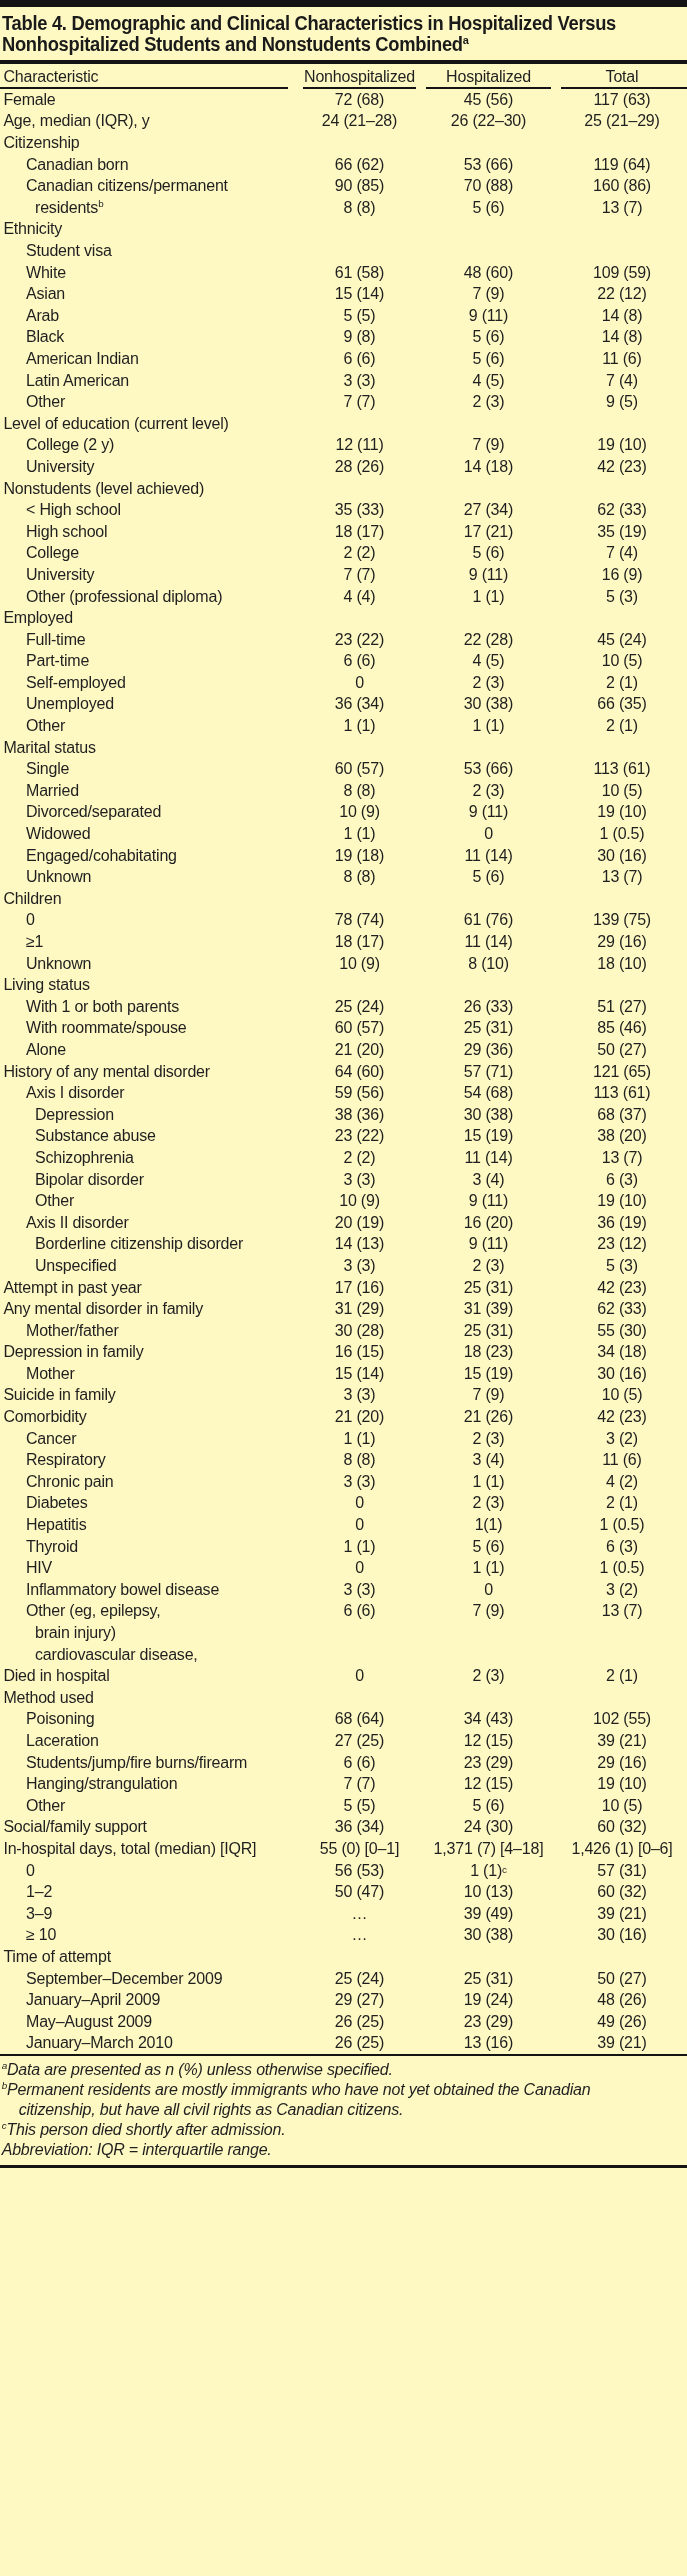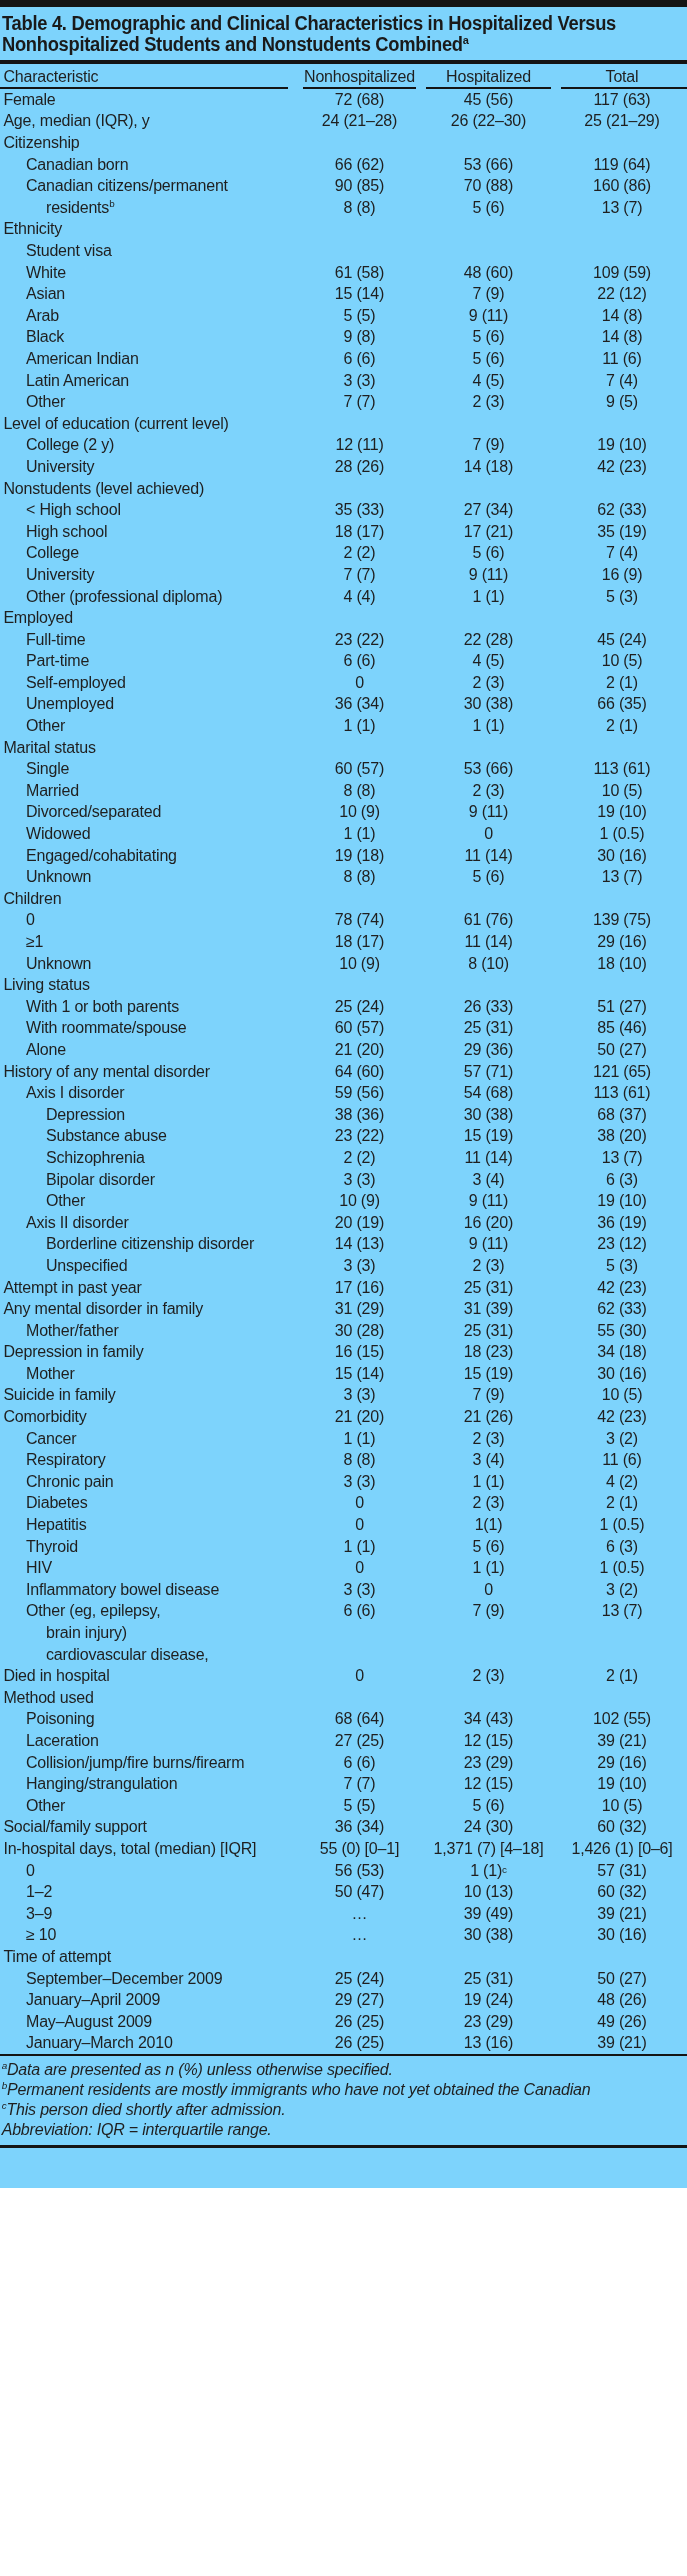--- a/index.html
+++ b/index.html
@@ -1,17 +1,17 @@
 <!DOCTYPE html>
 <html style="font-size:9.2px"><head>
 <meta charset="utf-8">
 <style>
   html,body{margin:0;padding:0;background:#ffffff;}
   body{width:688px;height:2576px;font-family:"Liberation Sans","DejaVu Sans",sans-serif;color:#1f1f1f;}
-  .page{position:relative;width:688px;height:2188px;background:#7dd3fc;overflow:hidden;}
+  .page{position:relative;width:688px;height:2576px;background:#fef9c3;overflow:hidden;}
   .banner{height:7.4px;background:#141414;}
   .title{margin:5.7px 0 0 1.7px;font-size:19.5px;line-height:21px;font-weight:bold;letter-spacing:-0.3px;
          transform:scaleX(0.94);transform-origin:left top;white-space:nowrap;color:#1a1a1a;}
   .title sup{font-size:60%;line-height:0;}
   .title-rule{height:4px;background:#141414;margin-top:5.2px;}
   .header-row{display:flex;height:24.6px;align-items:center;font-size:16px;letter-spacing:-0.2px;}
   .hc{position:relative;height:100%;display:flex;align-items:center;justify-content:center;box-sizing:border-box;}
   .hc::after{content:"";position:absolute;left:5.2px;right:5.2px;bottom:0;height:2.3px;background:#141414;}
   .hc.first{justify-content:flex-start;padding-left:3.4px;text-align:center;}
   .hc.first::after{left:0;right:10.3px;}
@@ -19,21 +19,21 @@
   .c-label{width:298px;}
   .c-n{width:123px;text-align:center;}
   .c-h{width:135px;text-align:center;}
   .c-t{width:132px;text-align:center;}
   .tbody{font-size:16px;letter-spacing:-0.2px;}
   .trow{display:flex;height:21.6px;line-height:21.6px;white-space:nowrap;}
   .trow .lab{box-sizing:border-box;overflow:visible;}
   .trow .val{display:flex;align-items:center;justify-content:center;}
   .ind0{padding-left:3.4px;}
   .ind1{padding-left:26px;}
-  .ind2{padding-left:46px;}
+  .ind2{padding-left:35px;}
   sup{font-size:62%;vertical-align:super;line-height:0;}
   .footnotes{border-top:2.3px solid #141414;padding:4.6px 0 0 1.7px;font-size:16px;letter-spacing:-0.2px;font-style:italic;}
   .fline{line-height:20px;white-space:nowrap;}
   .fline.cont{padding-left:17px;}
   .bottom-rule{height:2.9px;background:#141414;margin-top:4.6px;width:688px;}
 </style>
 </head>
 <body>
 
 <div class="page">
@@ -507,21 +507,21 @@
         <div class="val c-h">34 (43)</div>
         <div class="val c-t">102 (55)</div>
       </div>
       <div class="trow">
         <div class="lab c-label ind1">Laceration</div>
         <div class="val c-n">27 (25)</div>
         <div class="val c-h">12 (15)</div>
         <div class="val c-t">39 (21)</div>
       </div>
       <div class="trow">
-        <div class="lab c-label ind1">Collision/jump/fire burns/firearm</div>
+        <div class="lab c-label ind1">Students/jump/fire burns/firearm</div>
         <div class="val c-n">6 (6)</div>
         <div class="val c-h">23 (29)</div>
         <div class="val c-t">29 (16)</div>
       </div>
       <div class="trow">
         <div class="lab c-label ind1">Hanging/strangulation</div>
         <div class="val c-n">7 (7)</div>
         <div class="val c-h">12 (15)</div>
         <div class="val c-t">19 (10)</div>
       </div>
@@ -595,19 +595,20 @@
         <div class="lab c-label ind1">January–March 2010</div>
         <div class="val c-n">26 (25)</div>
         <div class="val c-h">13 (16)</div>
         <div class="val c-t">39 (21)</div>
       </div>
     </div>
 
   <div class="footnotes" id="footnotes">
       <div class="fline"><sup>a</sup>Data are presented as n (%) unless otherwise specified.</div>
       <div class="fline"><sup>b</sup>Permanent residents are mostly immigrants who have not yet obtained the Canadian</div>
+      <div class="fline cont">citizenship, but have all civil rights as Canadian citizens.</div>
       <div class="fline"><sup>c</sup>This person died shortly after admission.</div>
       <div class="fline">Abbreviation: IQR = interquartile range.</div>
     </div>
 
   <div class="bottom-rule"></div>
 </div>
 
 
 </body></html>

